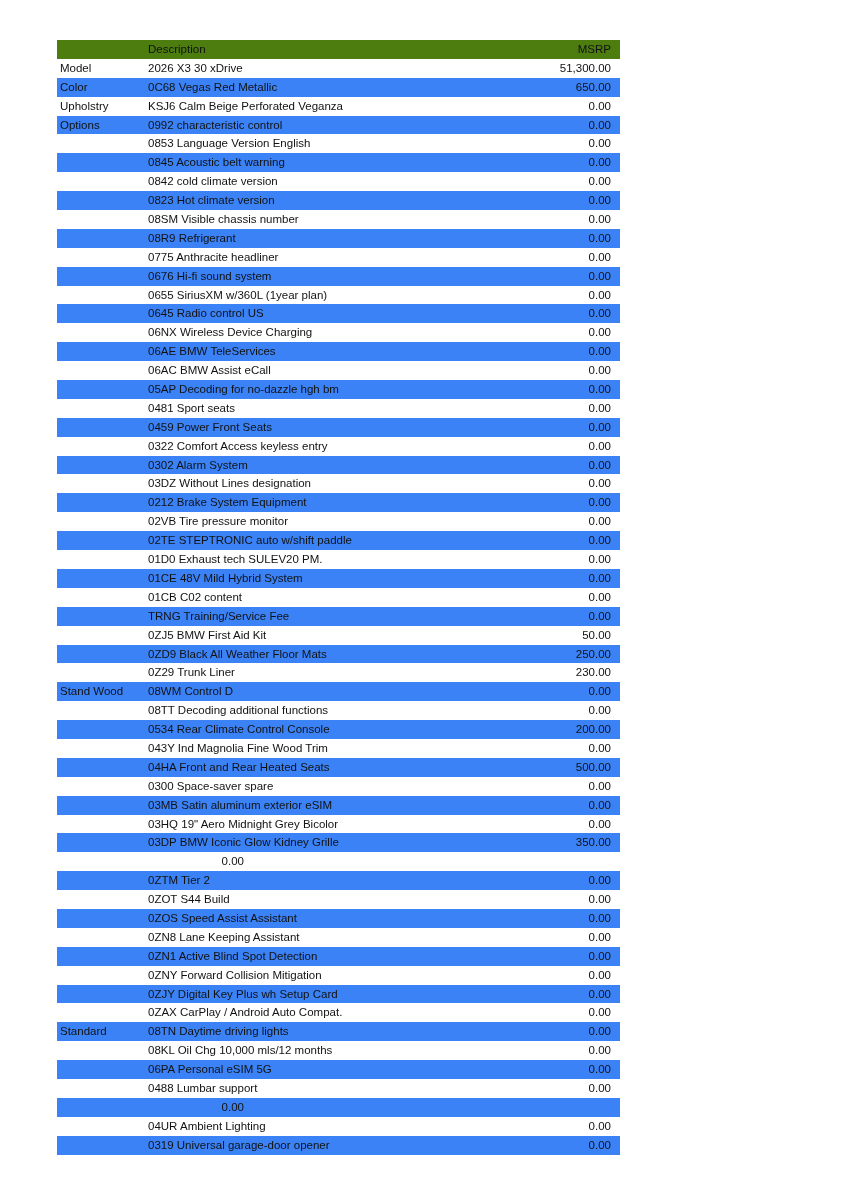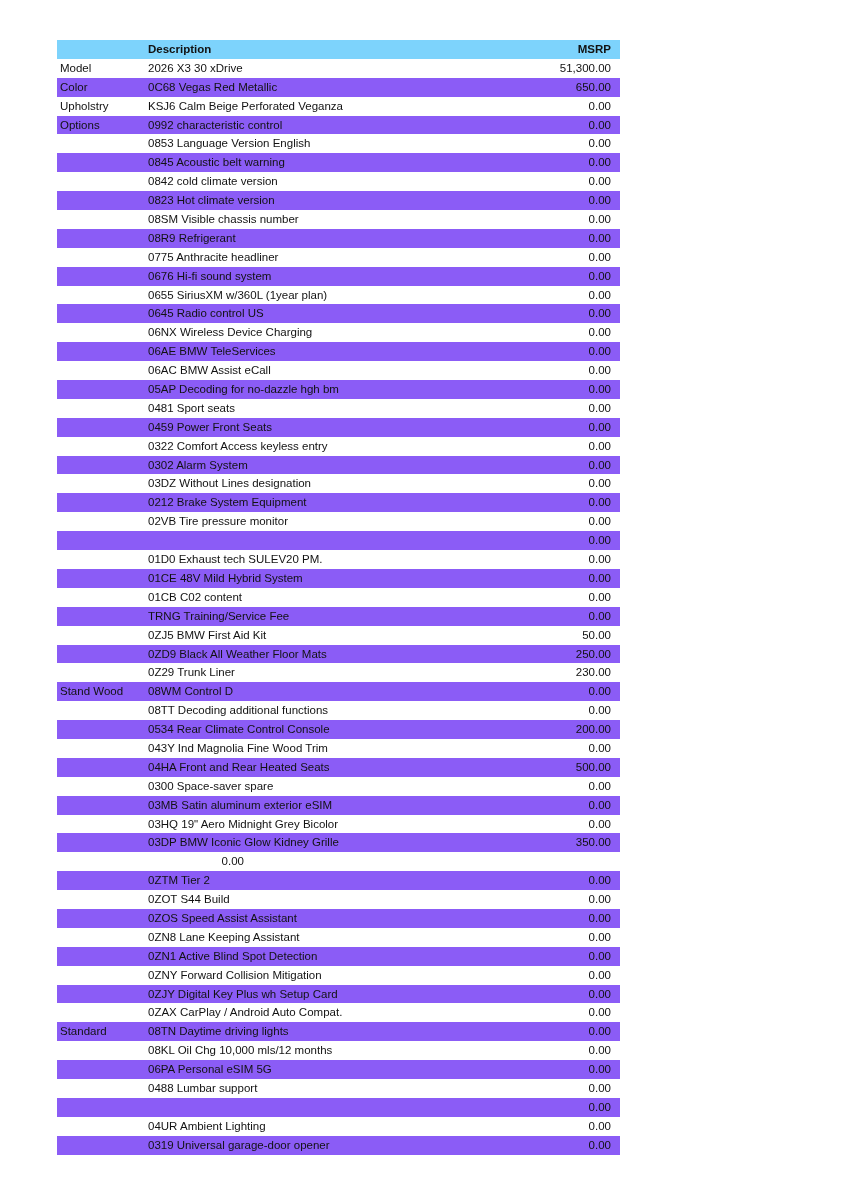--- a/index.html
+++ b/index.html
@@ -30,43 +30,42 @@
   }
   .row {
     display: flex;
     align-items: center;
     height: 18.9px;
     font-size: 11.5px;
     line-height: 18.9px;
     white-space: nowrap;
   }
   .row.alt {
-    background: #8b5cf6;
-    justify-content: flex-end;
+    background: #3b82f6;
   }
   .cell { overflow: hidden; }
   .cell.cat {
     width: 91px;
     padding-left: 3px;
     box-sizing: border-box;
     flex: 0 0 auto;
   }
   .cell.desc {
     flex: 1 1 auto;
   }
   .cell.msrp {
     width: 105px;
     flex: 0 0 auto;
     text-align: right;
     padding-right: 9px;
     box-sizing: border-box;
   }
   .header-row {
-    font-weight: bold;
-    background: #7dd3fc;
+    font-weight: normal;
+    background: #4d7c0f;
     justify-content: space-between;
   }
 </style>
 </head>
 <body>
 
 <div class="page">
   <div class="spec-table">
     <div class="row header-row">
       <div class="cell cat"></div>
@@ -194,20 +193,21 @@
           <div class="cell desc">0212 Brake System Equipment</div>
           <div class="cell msrp">0.00</div>
         </div>
         <div class="row">
           <div class="cell cat"></div>
           <div class="cell desc">02VB Tire pressure monitor</div>
           <div class="cell msrp">0.00</div>
         </div>
         <div class="row alt">
           <div class="cell cat"></div>
+          <div class="cell desc">02TE STEPTRONIC auto w/shift paddle</div>
           <div class="cell msrp">0.00</div>
         </div>
         <div class="row">
           <div class="cell cat"></div>
           <div class="cell desc">01D0 Exhaust tech SULEV20 PM.</div>
           <div class="cell msrp">0.00</div>
         </div>
         <div class="row alt">
           <div class="cell cat"></div>
           <div class="cell desc">01CE 48V Mild Hybrid System</div>

